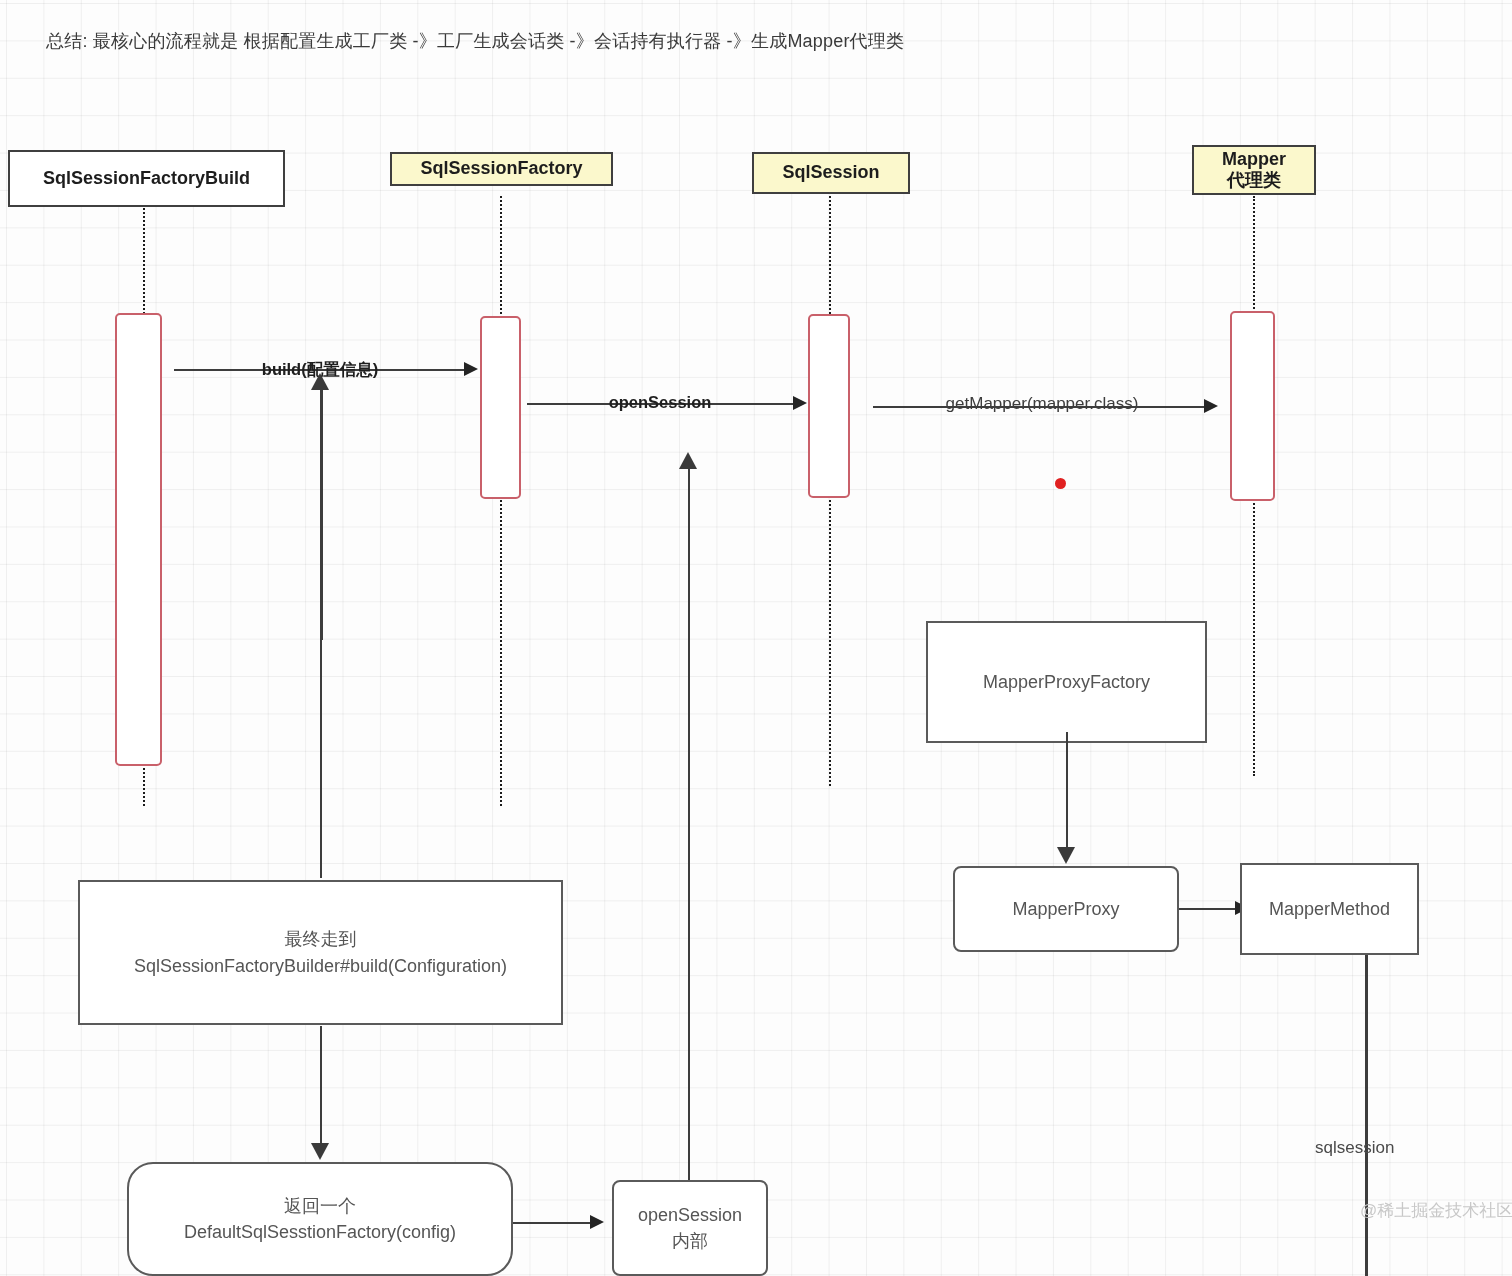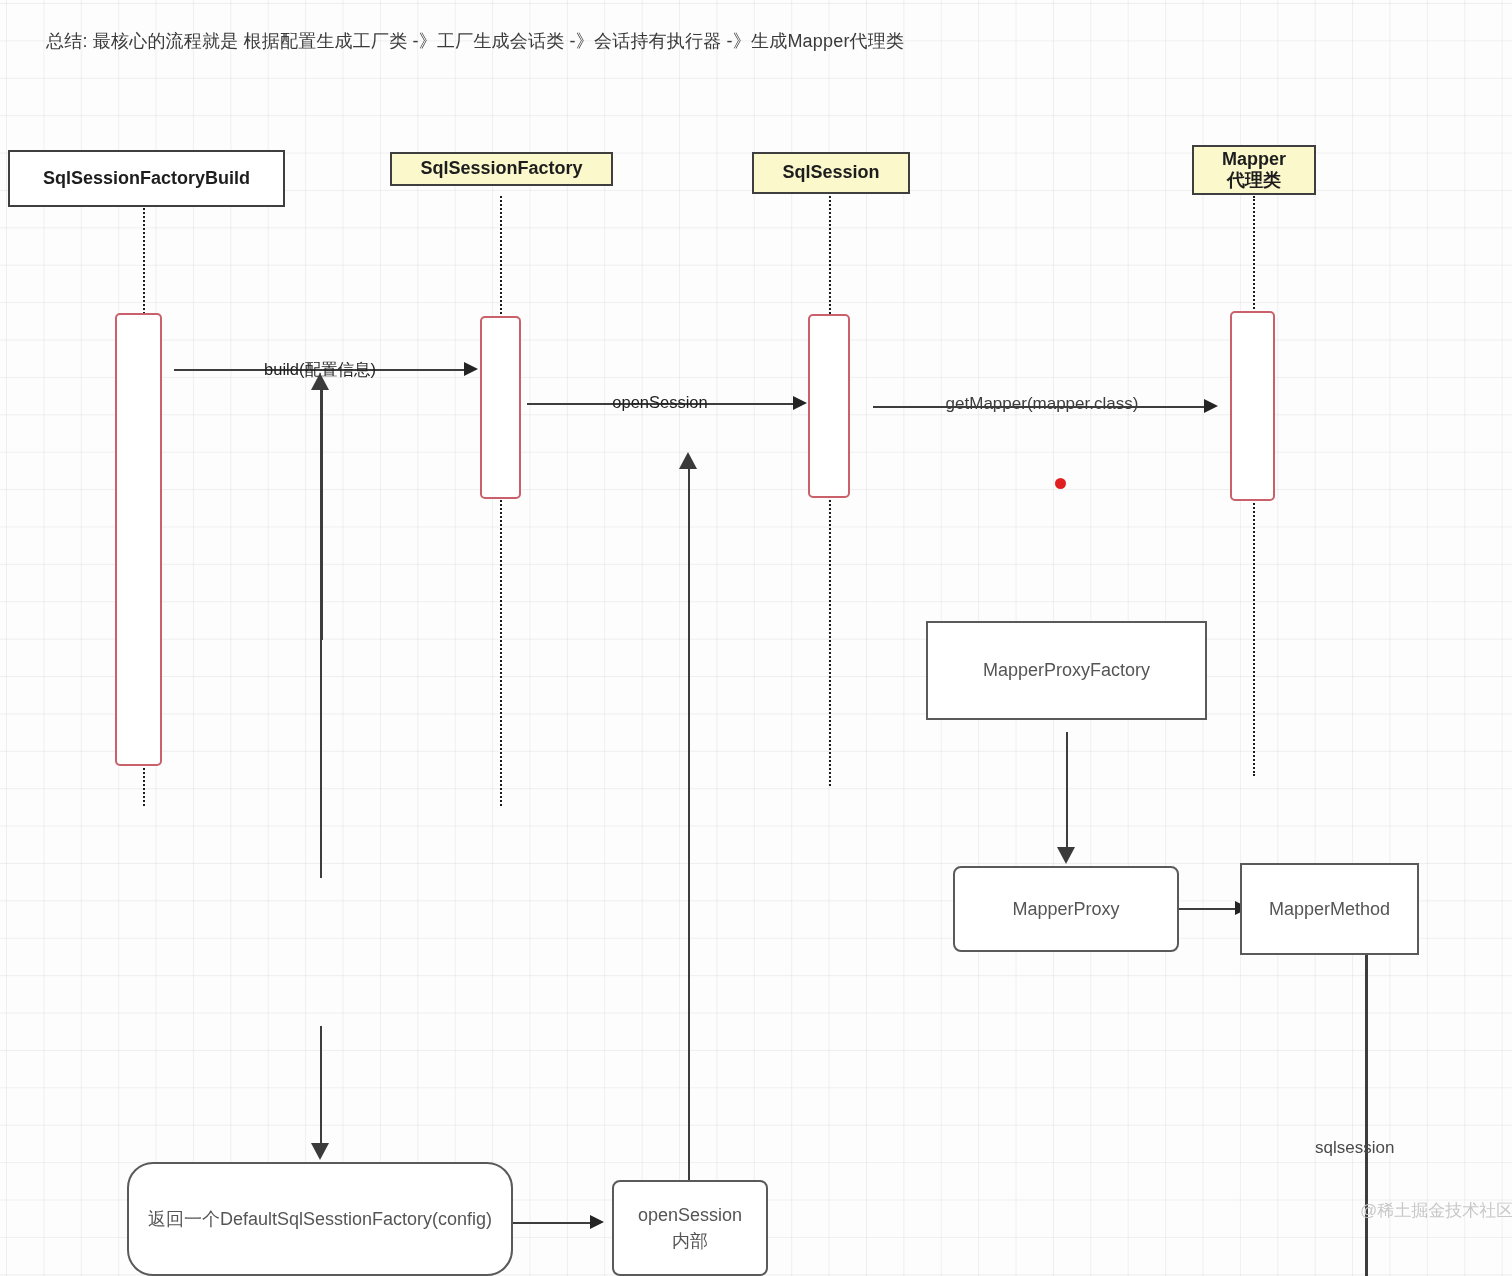--- a/index.html
+++ b/index.html
@@ -86,21 +86,21 @@
   .arrow-d {
     position: absolute;
     width: 0; height: 0;
     border-left: 9px solid transparent;
     border-right: 9px solid transparent;
     border-top: 17px solid #3a3a3a;
   }
   .msg-label {
     position: absolute;
     font-size: 16.5px;
-    font-weight: normal;
+    font-weight: bold;
     color: #1f1f1f;
     background: transparent;
     white-space: nowrap;
     transform: translateX(-50%);
   }
   .msg-label.plain {
     font-weight: normal;
     font-size: 17px;
     color: #3d3d3d;
   }
@@ -186,38 +186,42 @@
 
   <div class="red-dot" style="left:1055px; top:478px;"></div>
 
   <div class="vline thick" style="left:320px; top:388px; height:252px;"></div>
   <div class="vline" style="left:320px; top:638px; height:240px;"></div>
   <div class="arrow-u" style="left:311px; top:373px;"></div>
 
   <div class="vline" style="left:688px; top:468px; height:718px;"></div>
   <div class="arrow-u" style="left:679px; top:452px;"></div>
 
+  <div class="note-box" style="left:78px; top:880px; width:485px; height:145px; flex-direction:column;">
+    <div>最终走到</div>
+    <div>SqlSessionFactoryBuilder#build(Configuration)</div>
+  </div>
 
   <div class="vline" style="left:320px; top:1026px; height:120px;"></div>
   <div class="arrow-d" style="left:311px; top:1143px;"></div>
 
-  <div class="note-box round-lg" style="left:127px; top:1162px; width:386px; height:114px; flex-direction:row;">
+  <div class="note-box round-lg" style="left:127px; top:1162px; width:386px; height:114px; flex-direction:column;">
     <div>返回一个</div>
     <div>DefaultSqlSesstionFactory(config)</div>
   </div>
 
   <div class="hline" style="left:513px; top:1222px; width:85px;"></div>
   <div class="arrow-r" style="left:590px; top:1215px;"></div>
 
   <div class="note-box round" style="left:612px; top:1180px; width:156px; height:96px; flex-direction:column;">
     <div>openSession</div>
     <div>内部</div>
   </div>
 
-  <div class="note-box" style="left:926px; top:621px; width:281px; height:99px;">
+  <div class="note-box" style="left:926px; top:621px; width:281px; height:122px;">
     <span>MapperProxyFactory</span>
   </div>
 
   <div class="vline" style="left:1066px; top:732px; height:118px;"></div>
   <div class="arrow-d" style="left:1057px; top:847px;"></div>
 
   <div class="note-box round" style="left:953px; top:866px; width:226px; height:86px;">
     <span>MapperProxy</span>
   </div>
 

